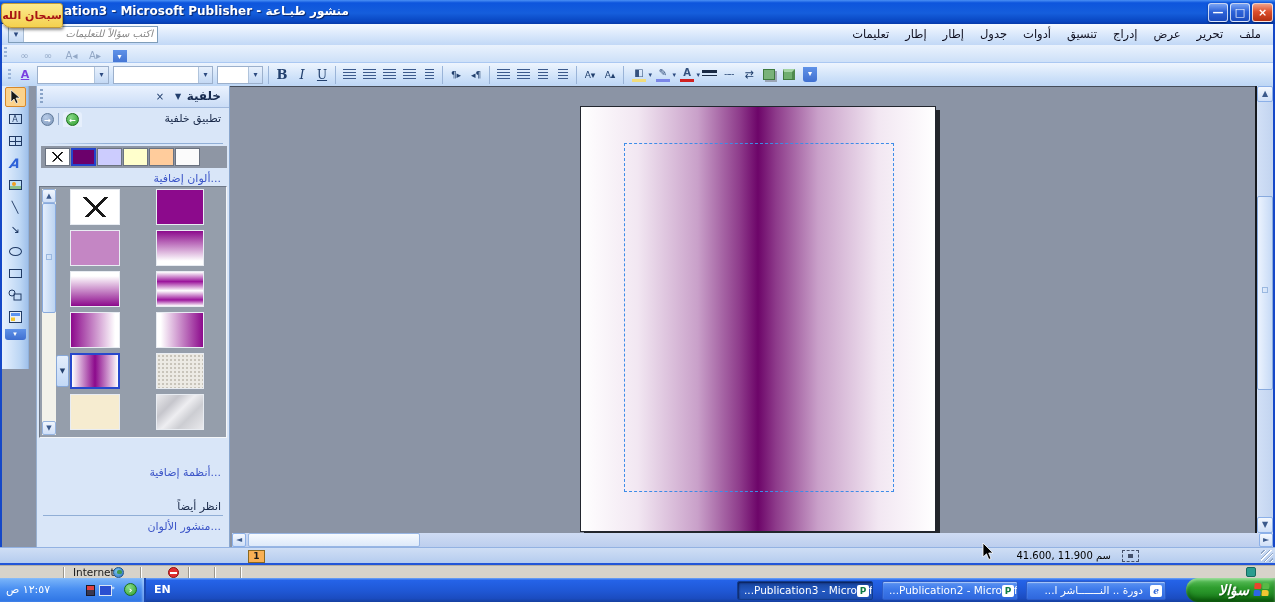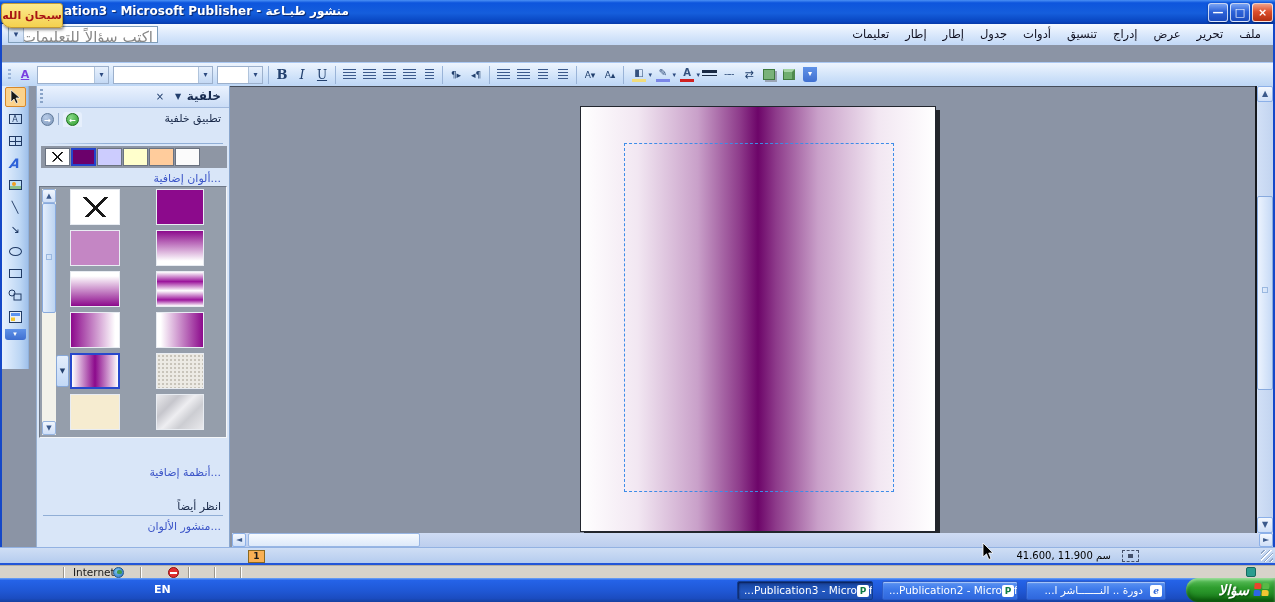--- a/index.html
+++ b/index.html
@@ -29,22 +29,22 @@
 
   
   .menubar { position:absolute; left:2px; top:24px; width:1271px; height:21px;
     background:linear-gradient(180deg,#f4f9ff,#d8e7fb 55%,#c2d8f6); }
   .menus { position:absolute; right:4px; top:0; height:21px; display:flex; direction:rtl; }
   .menu-item { padding:3px 8px; font-size:11.5px; color:#101020; white-space:nowrap; cursor:default; }
   .helpbox { position:absolute; left:6px; top:2px; width:150px; height:17px; background:#fff;
     border:1px solid #7f9db9; display:flex; direction:ltr; }
   .helpbox .dd { width:15px; height:100%; background:linear-gradient(180deg,#e8f1fc,#c4d9f4);
     border-right:1px solid #a8bcd4; color:#2c4a80; font-size:9px; text-align:center; line-height:15px; }
-  .helpbox .ph { flex:1; direction:rtl; text-align:right; padding:1px 4px 0 0; color:#888; font-size:15px;
-    white-space:nowrap; overflow:hidden; }
+  .helpbox .ph { flex:1; direction:rtl; text-align:right; padding:1px 4px 0 0; color:#888; font-size:10px;
+    white-space:nowrap; overflow:hidden;font-style:italic; }
 
   
   .tb1 { position:absolute; left:2px; top:45px; width:1271px; height:17px;
     background:linear-gradient(180deg,#eaf2fd,#cde0f8); }
   .tb2 { position:absolute; left:2px; top:62px; width:1271px; height:24px;
     background:linear-gradient(180deg,#eef5fe,#cfe2f9 60%,#bdd6f5); border-top:1px solid #aac8f2;
     display:flex; align-items:center; padding-left:4px; }
   .grip { width:3px; height:12px; margin:0 4px 0 2px;
     background:repeating-linear-gradient(180deg,#9ab4d8 0 2px,transparent 2px 4px); }
   .tbtn-s { width:20px; height:15px; display:inline-block; text-align:center; line-height:15px;
@@ -277,20 +277,28 @@
       <span class="menu-item">إدراج</span>
       <span class="menu-item">تنسيق</span>
       <span class="menu-item">أدوات</span>
       <span class="menu-item">جدول</span>
       <span class="menu-item">إطار</span>
       <span class="menu-item">إطار</span>
       <span class="menu-item">تعليمات</span>
     </nav>
   </div>
 
+  <div class="tb1">
+    <span class="grip" style="display:inline-block;margin-top:2px"></span>
+    <span class="tbtn-s">∞</span>
+    <span class="tbtn-s">∞</span>
+    <span class="tbtn-s">A◂</span>
+    <span class="tbtn-s">A▸</span>
+    <span class="chevtab">▾</span>
+  </div>
 
   <div class="tb2">
     <span class="grip"></span>
     <span class="fbtn" style="color:#7a3ee0;font-weight:bold;text-decoration:underline">A</span>
     <span class="combo" style="width:72px">
         <span class="cdd">▾</span>
       </span>
     <span class="combo" style="width:100px">
         <span class="cdd">▾</span>
       </span>
@@ -513,20 +521,28 @@
     <span class="redico">
         <i></i>
       </span>
     <span class="iediv" style="left:188px"></span>
     <span class="iediv" style="left:214px"></span>
     <span class="iediv" style="left:240px"></span>
     <span class="tealico"></span>
   </div>
 
   <div class="taskbar">
+    <div class="tray">
+      <span class="tray-time">١٢:٥٧ ص</span>
+      <span class="battery"></span>
+      <span class="monitor">
+          <i>»</i>
+        </span>
+      <span class="traychev">›</span>
+    </div>
     <span class="lang">EN</span>
 
     <div class="tbtn active" style="left:737px;width:136px">
       <span>...Publication3 - Microsof</span>
       <span class="appico">P</span>
     </div>
     <div class="tbtn" style="left:882px;width:136px">
       <span>...Publication2 - Microsof</span>
       <span class="appico">P</span>
     </div>

